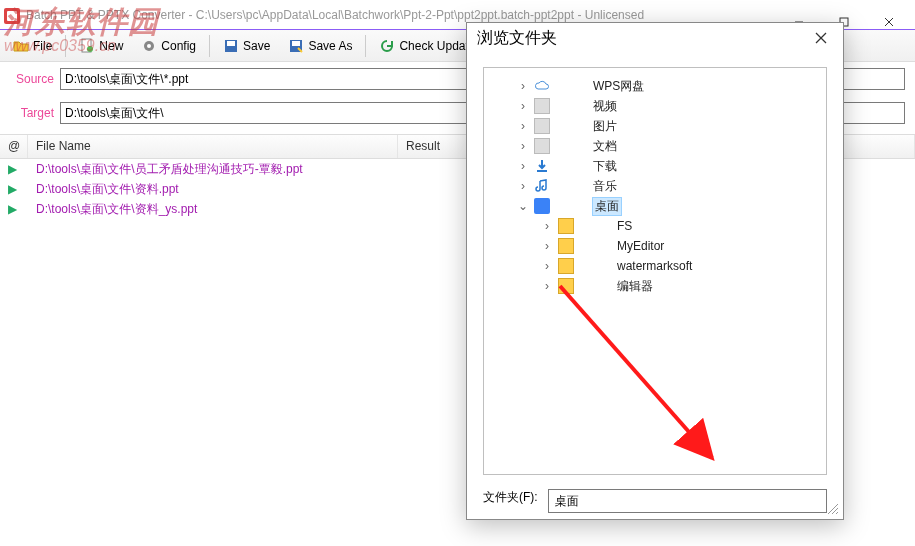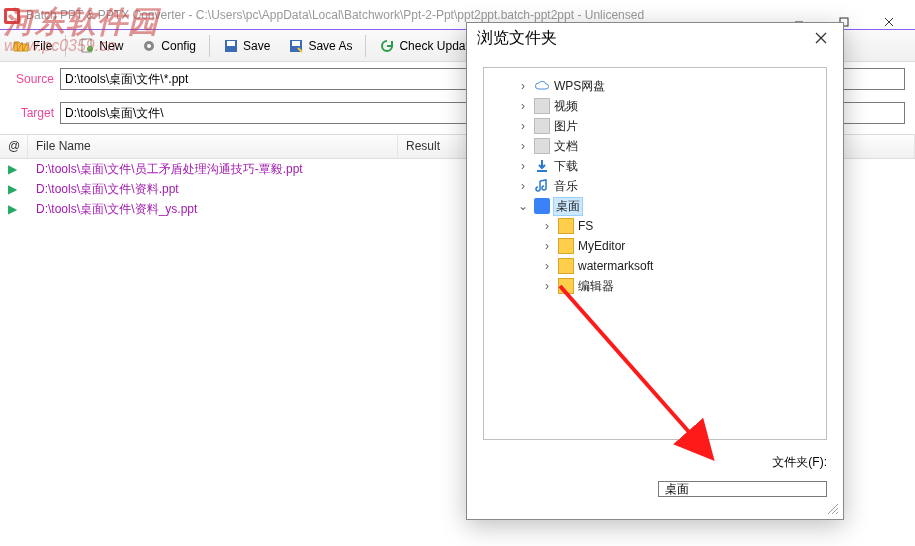--- a/index.html
+++ b/index.html
@@ -42,26 +42,26 @@
 
 .dialog { position: absolute; top: 22px; left: 466px; width: 378px; height: 498px; background: #fff; border: 1px solid #888; box-shadow: 0 6px 24px rgba(0,0,0,.25); display: flex; flex-direction: column; }
 .dlg-title { height: 30px; display: flex; align-items: center; padding: 0 10px; }
 .dlg-title span { flex: 1; font-size: 16px; }
 .dlg-close { width: 24px; height: 24px; display:flex; align-items:center; justify-content:center; }
 .dlg-body { flex: 1; padding: 14px 16px 0 16px; display: flex; flex-direction: column; }
 .tree-wrap { flex: 1; border: 1px solid #bfbfbf; background: #fff; padding: 8px 4px; overflow: hidden; }
 .tree li { display: flex; align-items: center; height: 20px; gap: 4px; }
 .tree .exp { width: 14px; text-align: center; color: #666; }
 .tree .ico { width: 16px; height: 16px; display:inline-block; }
-.tree .lbl { color: #222; }
+.tree .lbl { color: #222; margin-left: 39px; }
 .tree .sel { background: #cce8ff; outline: 1px solid #99d1ff; padding: 0 2px; }
 .tree .lvl1 { padding-left: 28px; }
 .tree .lvl2 { padding-left: 52px; }
 
-.folder-row { display: flex; align-items: flex-end; margin: 14px 0 16px 0; gap: 10px; flex-direction: column; }
+.folder-row { display: flex; align-items: flex-start; margin: 14px 0 0 0; gap: 10px; }
 .folder-row label { font-size: 12px; }
 .folder-row input { flex: 1; height: 24px; border: 1px solid #7a7a7a; padding: 0 6px; font-size: 12px; }
 
 .dlg-btns { display: flex; gap: 10px; padding: 16px; justify-content: flex-end; border-top: none; }
 .dlg-btn { width: 100px; height: 26px; background: #e1e1e1; border: 1px solid #adadad; font-size: 12px; display:flex; align-items:center; justify-content:center; }
 .dlg-btn.primary { outline: 1px solid #0078d7; border-color: #0078d7; }
 .resize-grip { align-self: flex-end; width: 16px; height: 16px; margin: -12px 2px 2px 0; color: #999; }
 
 
 .arrow { position: absolute; pointer-events: none; z-index: 30; }

